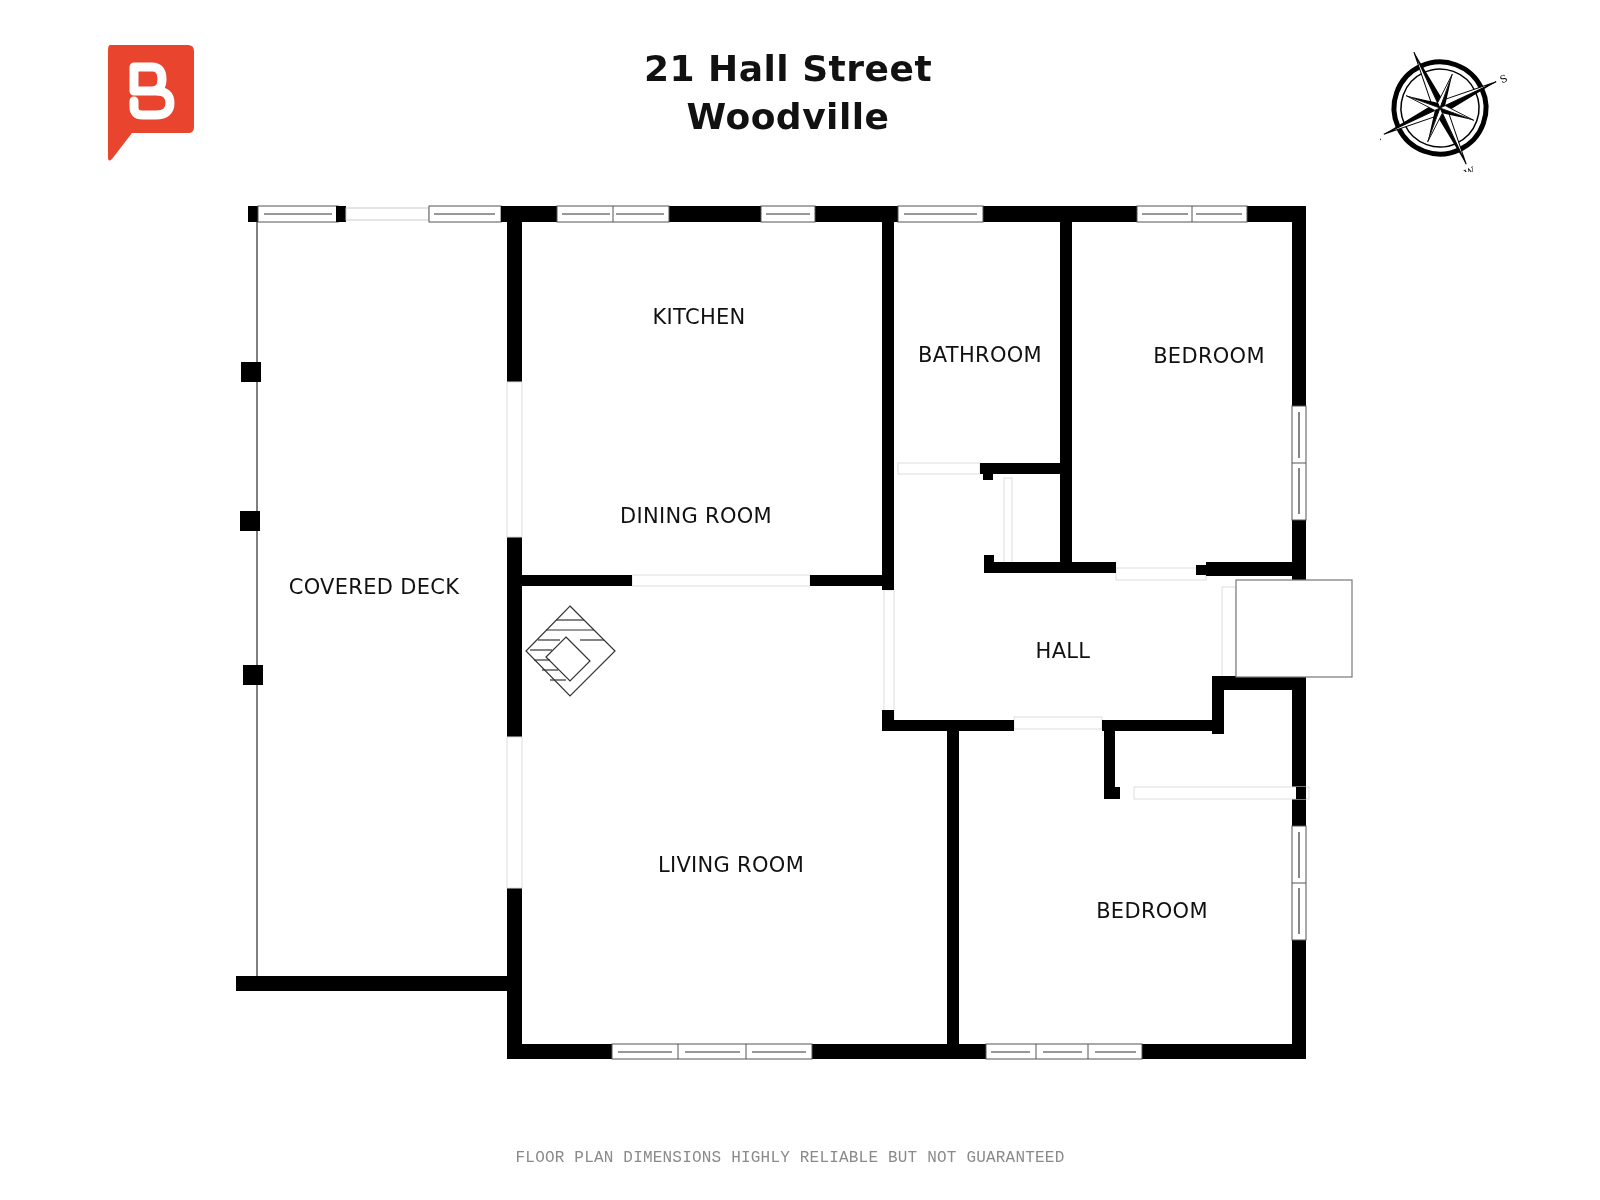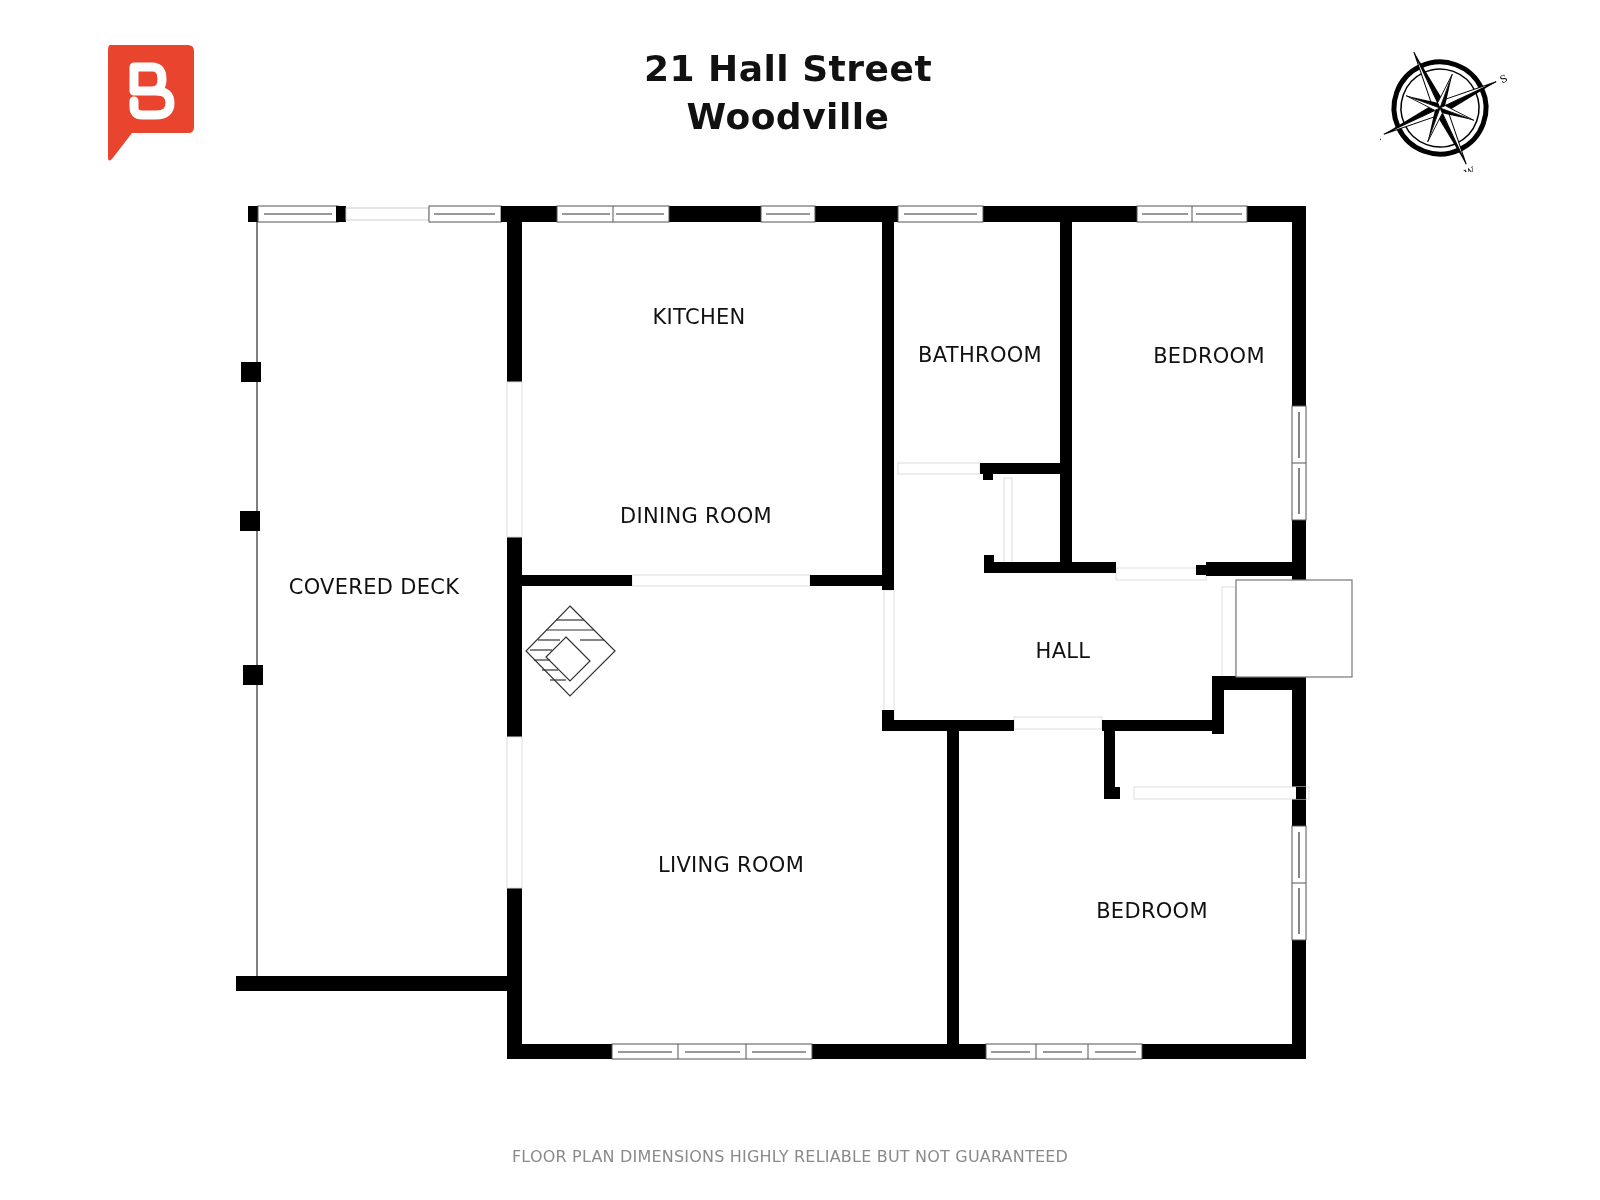--- a/index.html
+++ b/index.html
@@ -5,21 +5,21 @@
   html, body { margin: 0; padding: 0; background: #ffffff; }
   body { width: 1600px; height: 1200px; position: relative; overflow: hidden; font-family: "DejaVu Sans", sans-serif; }
   .title { position: absolute; left: 0; width: 1600px; text-align: center; font-family: "DejaVu Sans", sans-serif; font-size: 36px; font-weight: bold; color: #111; letter-spacing: 0.5px; }
   #title-line1 { top: 48px; left: -12px; }
   #title-line2 { top: 96px; left: -12px; }
   .logo { position: absolute; left: 104px; top: 45px; width: 90px; height: 118px; }
   .compass { position: absolute; left: 1380px; top: 52px; width: 130px; height: 120px; }
   .plan { position: absolute; left: 0; top: 0; width: 1600px; height: 1200px; }
   .room-label { font-family: "DejaVu Sans", sans-serif; font-size: 21px; fill: #111; text-anchor: middle; letter-spacing: 0.3px; }
   .disclaimer { position: absolute; top: 1147px; left: 0; width: 1600px; text-align: center; font-family: "DejaVu Sans", sans-serif; font-size: 16px; color: #8a8a8a; letter-spacing: 0.2px; }
-  .disclaimer span { position: relative; left: -10px; }
+  .disclaimer span { position: relative; left: -10px; font-family: Liberation Mono, monospace; }
 </style>
 </head>
 <body>
 
 <svg class="logo" viewBox="0 0 90 118">
   <path d="M6 0 H84 Q90 0 90 6 V82 Q90 88 84 88 H28 L8 114 Q4 118 4 112 V6 Q4 0 6 0 Z" fill="#e8442e"></path>
   <path d="M30 22 V46 M30 46 H52 Q66 46 66 58 Q66 70 52 70 H38 Q30 70 30 62 V56 M30 22 H48 Q58 22 58 34 Q58 46 48 46" fill="none" stroke="#ffffff" stroke-width="9" stroke-linecap="round" stroke-linejoin="round"></path>
 </svg>
 
 <div class="title" id="title-line1">21 Hall Street</div>

